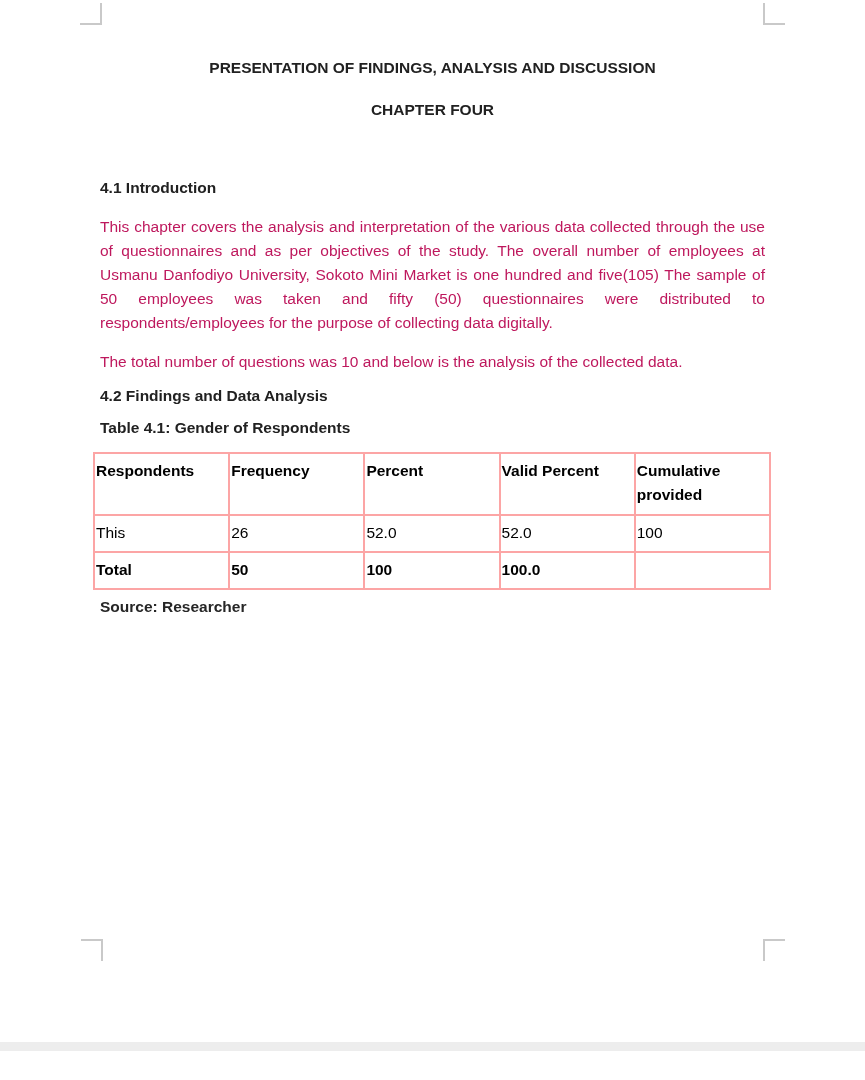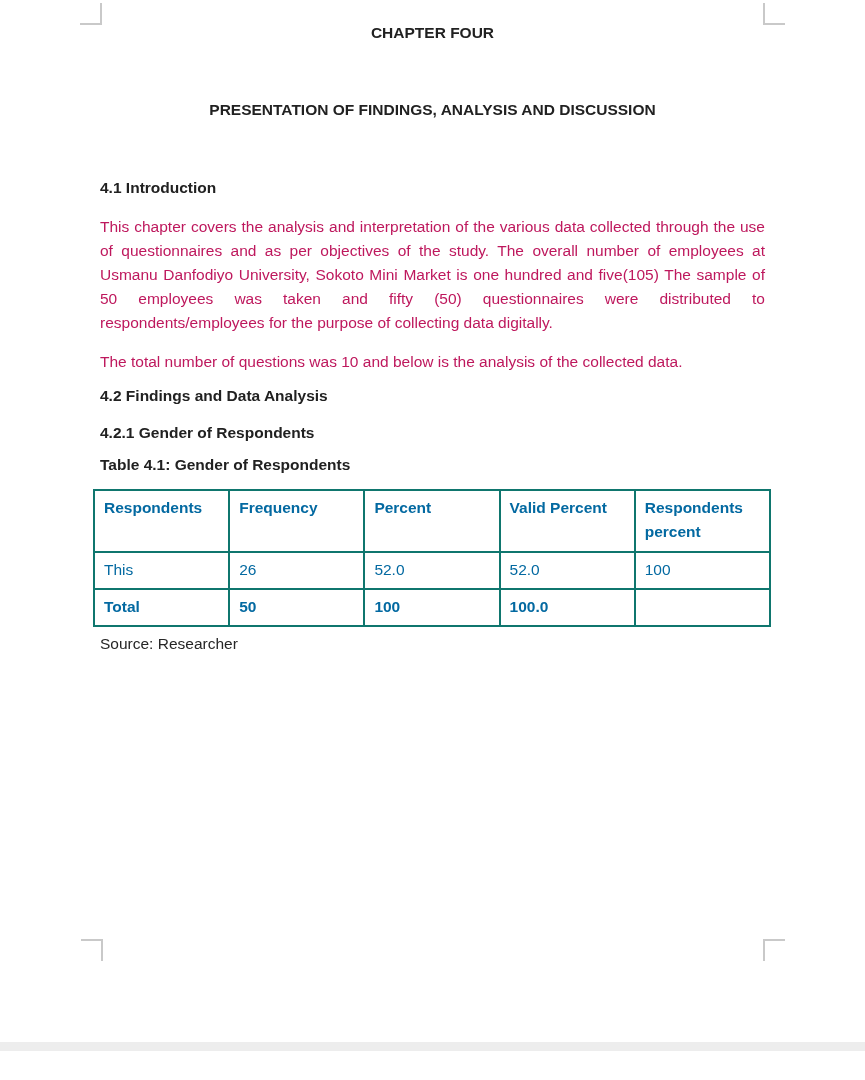--- a/index.html
+++ b/index.html
@@ -50,46 +50,47 @@
   .caption   { margin-top: 14px; }
   .gender-table {
     margin-top: 15px;
     margin-left: -7px;
     width: 678px;
     border-collapse: collapse;
     table-layout: fixed;
   }
   .gender-table th,
   .gender-table td {
-    border: 2px solid #0f766e;
+    border: 2px solid #fca5a5;
     vertical-align: top;
     text-align: left;
-    padding: 5px 9px;
+    padding: 5px 1px;
     font-size: 15.5px;
     line-height: 24px;
     font-weight: 400;
-    color: #0369a1;
+    color: #000000;
     overflow: hidden;
   }
   .gender-table thead th {
     font-weight: 700;
     height: 50px;
   }
   .gender-table tbody td {
     height: 25px;
   }
   .gender-table .total-row td {
     font-weight: 700;
     border-radius: 13px;
   }
   .source-note {
     margin-top: 5px;
     font-size: 15.5px;
     line-height: 24px;
     text-align: left;
+    font-weight: bold;
   }
   .p-closing { margin-top: 14px; }
 
   
   .mark {
     position: absolute;
     width: 20px;
     height: 20px;
     border: 0 solid #c9c9c9;
   }
@@ -112,45 +113,44 @@
 
 <div class="page">
 
   <div class="mark mark-tl"></div>
   <div class="mark mark-tr"></div>
   <div class="mark mark-bl"></div>
   <div class="mark mark-br"></div>
 
   <div class="content">
 
+    <div class="doc-heading centered title">PRESENTATION OF FINDINGS, ANALYSIS AND DISCUSSION</div>
+
     <div class="doc-heading centered chapter">CHAPTER FOUR</div>
-
-    <div class="doc-heading centered title">PRESENTATION OF FINDINGS, ANALYSIS AND DISCUSSION</div>
 
     <div class="doc-heading h41">4.1 Introduction</div>
 
     <p class="para p-intro">This chapter covers the analysis and interpretation of the various data collected through the use of questionnaires and as per objectives of the study. The overall number of employees at Usmanu Danfodiyo University, Sokoto Mini Market  is one hundred and five(105) The sample of 50 employees was taken and fifty (50) questionnaires were distributed to respondents/employees for the purpose of collecting data digitally.</p>
 
     <p class="para p-total">The total number of questions was 10 and below is the analysis of the collected data.</p>
 
     <div class="doc-heading h42">4.2 Findings and Data Analysis</div>
 
-    <div class="doc-heading h421">4.2.1 Gender of Respondents</div>
 
 
     <div class="doc-heading caption">Table 4.1: Gender of Respondents</div>
 
     <table class="gender-table">
       <thead>
         <tr>
           <th>Respondents</th>
           <th>Frequency</th>
           <th>Percent</th>
           <th>Valid Percent</th>
-          <th>Respondents percent</th>
+          <th>Cumulative provided</th>
         </tr>
       </thead>
       <tbody>
         <tr>
           <td>This</td>
           <td>26</td>
           <td>52.0</td>
           <td>52.0</td>
           <td>100</td>
         </tr>

